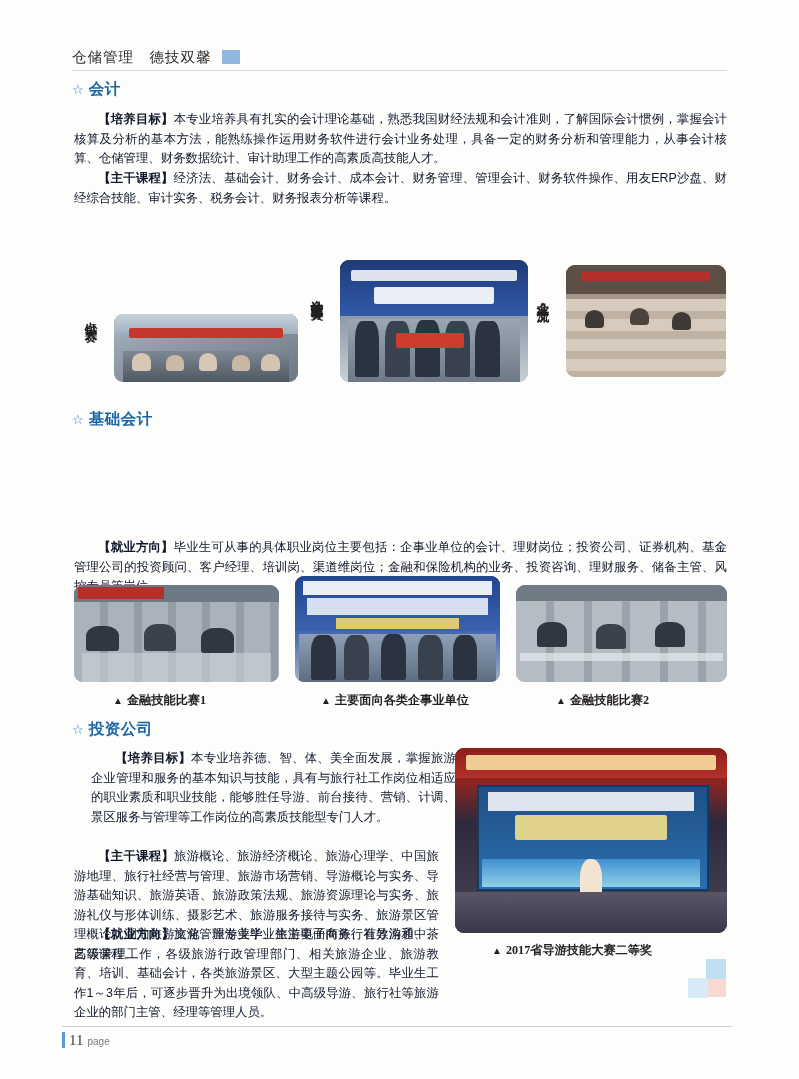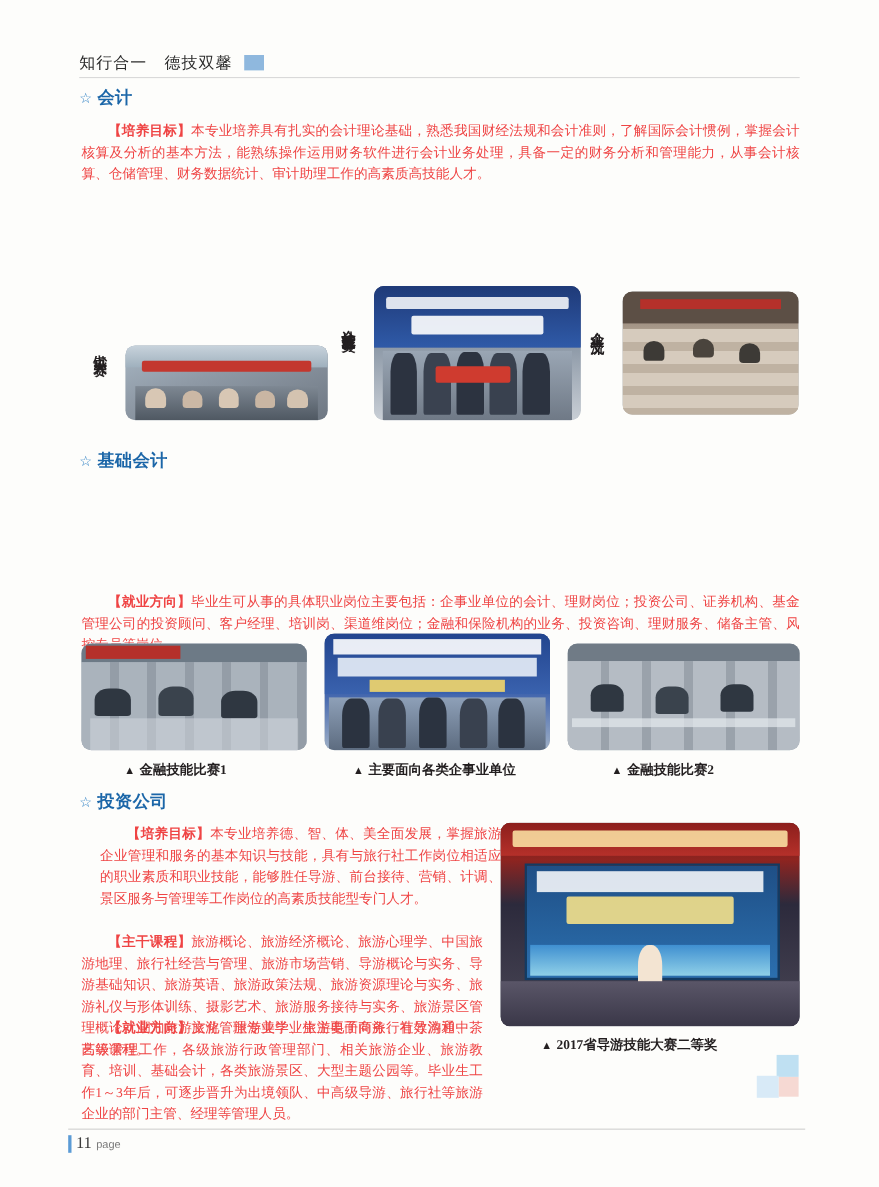--- a/index.html
+++ b/index.html
@@ -66,23 +66,23 @@
     font-weight: bold;
     color: #1b66a8;
     font-family: "Liberation Serif", serif;
     letter-spacing: 0.5px;
   }
   
   .para {
     position: absolute;
     font-size: 12.4px;
     line-height: 19.6px;
-    color: #ef4444;
+    color: #0f172a;
     text-align: justify;
-    font-family: Liberation Serif, serif;
+    font-family: Liberation Sans, sans-serif;
     text-indent: 0;
   }
   .para .lbl {
     font-weight: bold;
   }
   .indent {
     display: inline-block;
     width: 24px;
   }
   
@@ -169,34 +169,37 @@
     width: 18px; height: 18px;
     background: #f6d9d3;
   }
 </style>
 </head>
 <body>
 
 <div class="page">
 
   <div class="header">
-    <span class="header-title">知行合一　德技双馨</span>
+    <span class="header-title">仓储管理　德技双馨</span>
     <span class="header-sq"></span>
   </div>
   <div class="header-rule"></div>
 
   <div class="sec-head" style="left:72px; top:79px;">
     <span class="star">☆</span>
     <span class="sec-title">会计</span>
   </div>
 
   <div class="para" style="left:74px; top:110px; width:653px;">
     <span class="indent"></span><span class="lbl">【培养目标】</span><span>本专业培养具有扎实的会计理论基础，熟悉我国财经法规和会计准则，了解国际会计惯例，掌握会计核算及分析的基本方法，能熟练操作运用财务软件进行会计业务处理，具备一定的财务分析和管理能力，从事会计核算、仓储管理、财务数据统计、审计助理工作的高素质高技能人才。</span>
   </div>
 
+  <div class="para" style="left:74px; top:169px; width:653px;">
+    <span class="indent"></span><span class="lbl">【主干课程】</span><span>经济法、基础会计、财务会计、成本会计、财务管理、管理会计、财务软件操作、用友ERP沙盘、财经综合技能、审计实务、税务会计、财务报表分析等课程。</span>
+  </div>
 
 
   <div class="photo" style="left:114px; top:314px; width:184px; height:68px;">
     <div class="inner" style="background:linear-gradient(160deg,#a8b7c4 0%,#8f9aa6 40%,#6e7782 100%);">
       <div style="position:absolute;left:0;top:0;width:100%;height:30%;background:linear-gradient(180deg,#c8d3dc,#9fb0bd);"></div>
       <div style="position:absolute;left:8%;top:20%;width:84%;height:16%;background:#c3372e;border-radius:2px;"></div>
       <div style="position:absolute;left:5%;top:55%;width:90%;height:45%;background:linear-gradient(180deg,#7e8893,#4f5862);"></div>
       <div style="position:absolute;left:10%;top:58%;width:10%;height:26%;background:#d8c7b4;border-radius:50% 50% 20% 20%;"></div>
       <div style="position:absolute;left:28%;top:60%;width:10%;height:24%;background:#cbb8a5;border-radius:50% 50% 20% 20%;"></div>
       <div style="position:absolute;left:46%;top:58%;width:10%;height:26%;background:#d8c7b4;border-radius:50% 50% 20% 20%;"></div>

